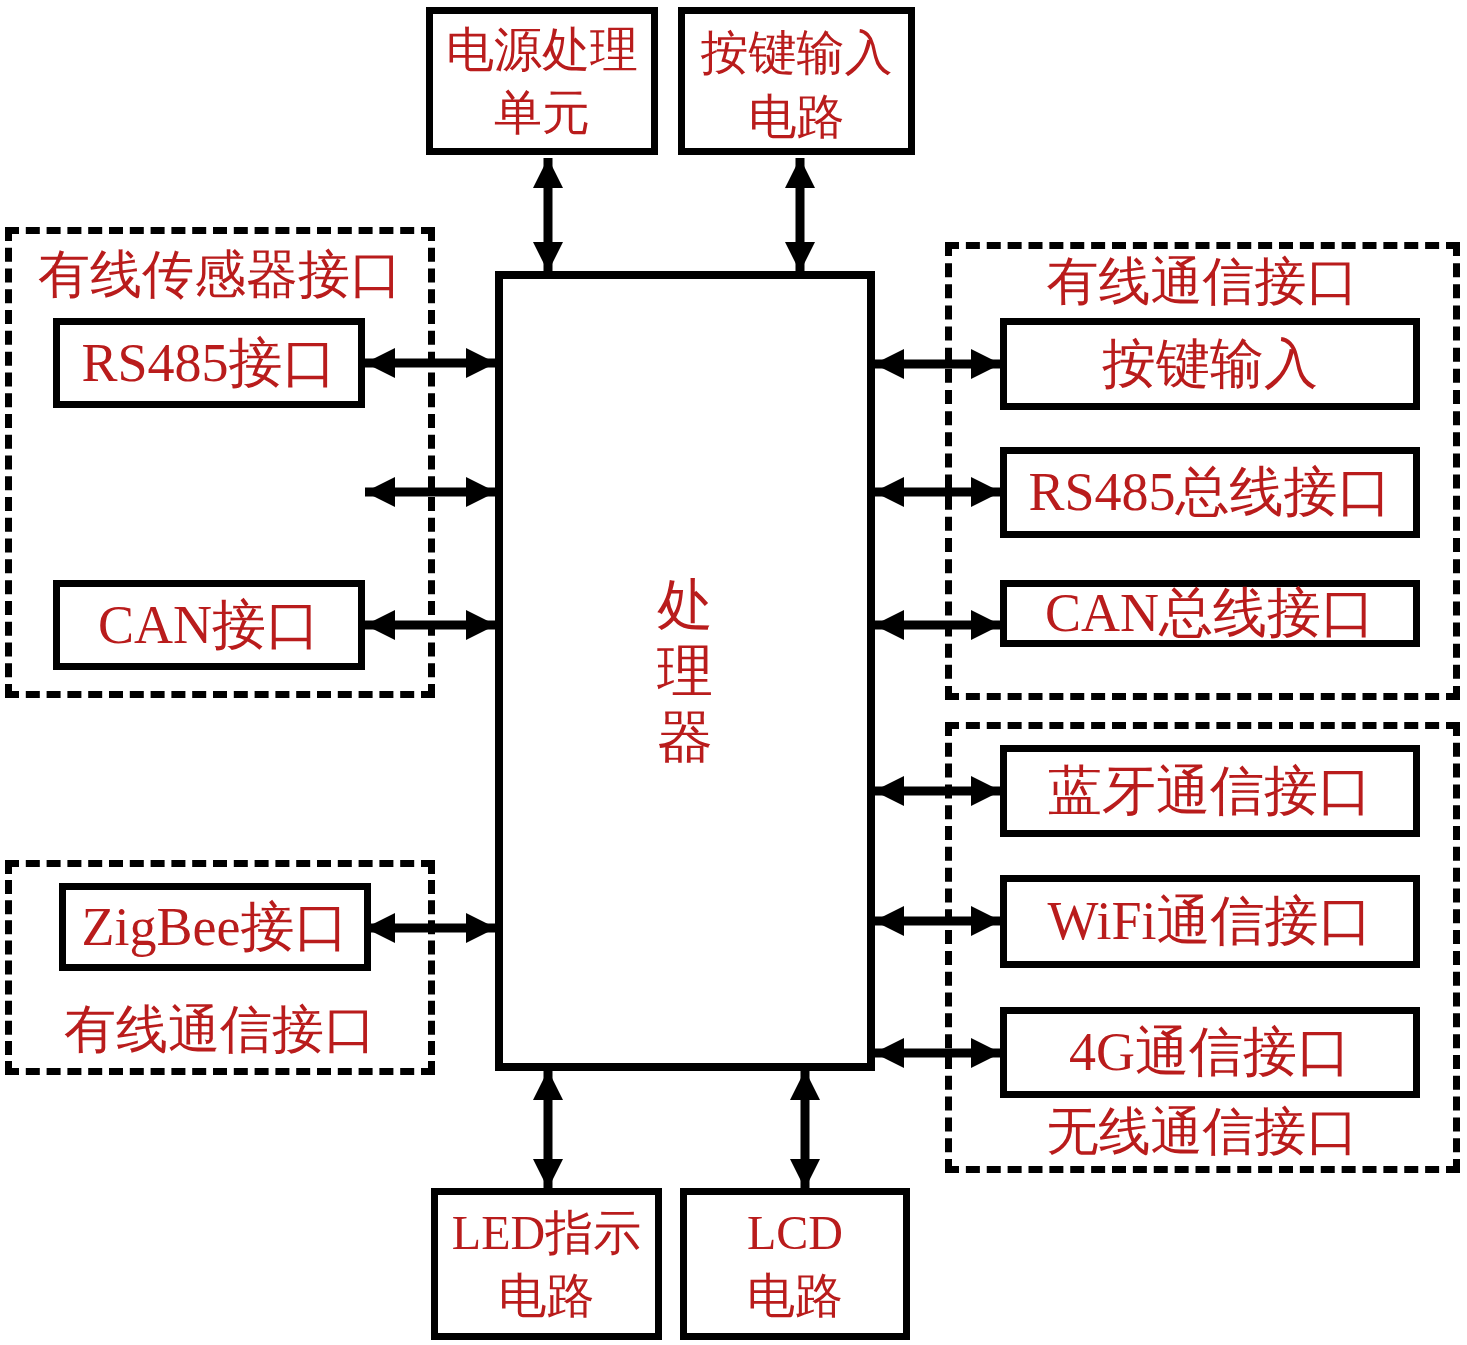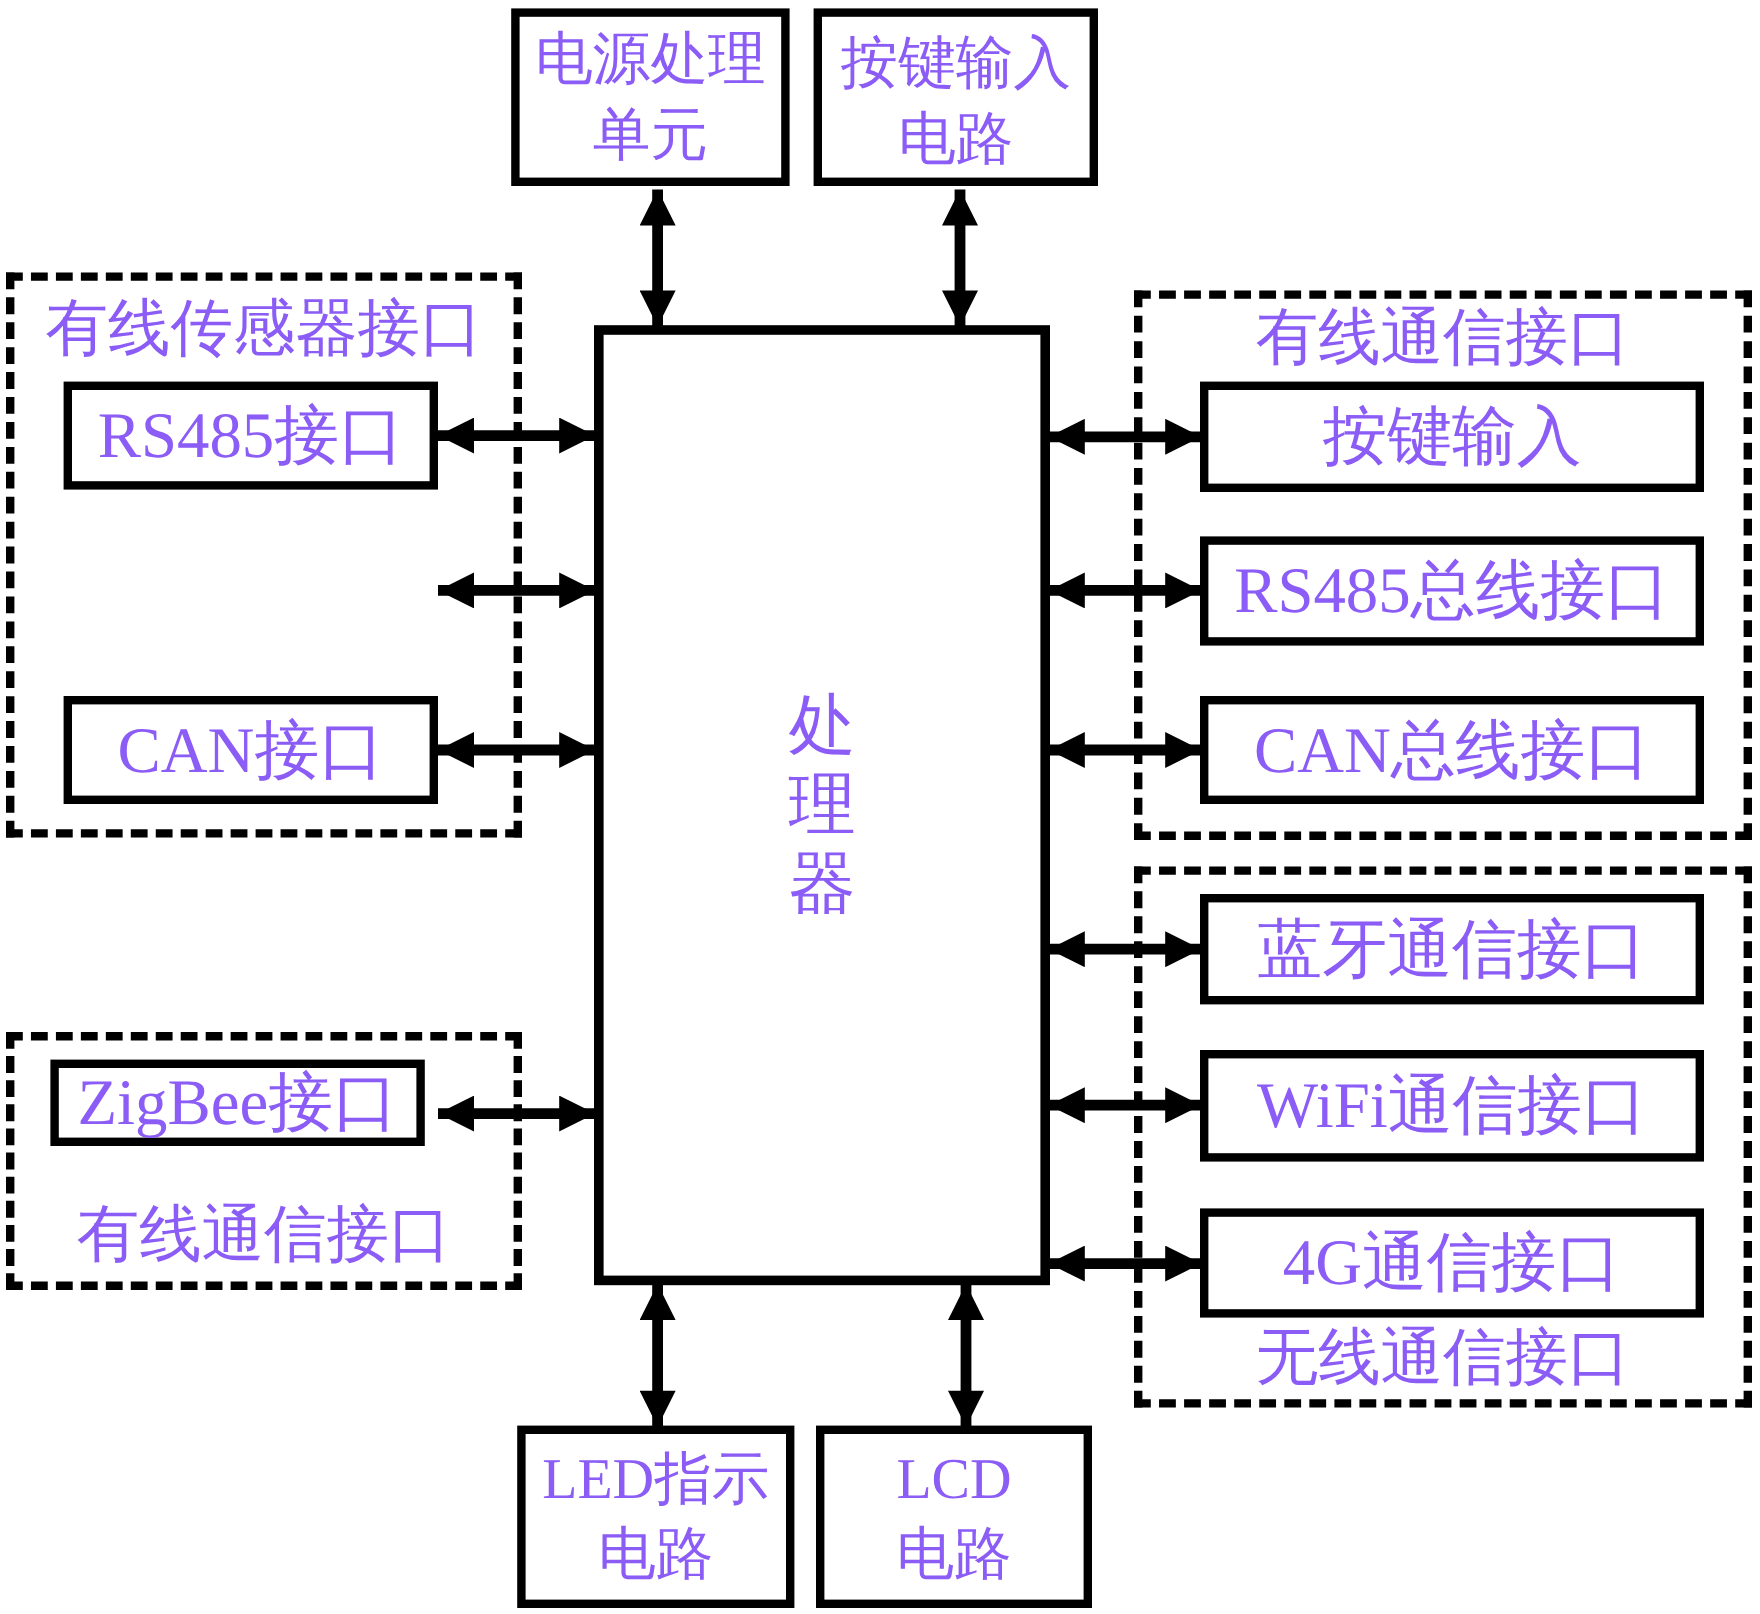--- a/index.html
+++ b/index.html
@@ -1,21 +1,21 @@
 <!DOCTYPE html>
 <html><head>
 <meta charset="utf-8">
 <style>
   html,body{margin:0;padding:0;background:#fff;}
   #canvas{
     position:relative;
     width:1467px;height:1345px;
     background:#ffffff;
     font-family:"Liberation Serif","DejaVu Serif",serif;
-    color:#8b5cf6;
+    color:#b91c1c;
     overflow:hidden;
   }
   .box{
     position:absolute;
     border:7px solid #000;
     background:#fff;
     box-sizing:border-box;
     display:flex;flex-direction:column;
     align-items:center;justify-content:center;
     text-align:center;
@@ -68,35 +68,35 @@
     <div class="group-title" style="top:12px;">有线传感器接口</div>
     <div class="box" style="left:41px;top:84px;width:312px;height:90px;">
       <div class="lbl">RS485接口</div>
     </div>
     <div class="box" style="left:41px;top:346px;width:312px;height:90px;">
       <div class="lbl">CAN接口</div>
     </div>
   </div>
 
   <div class="dashed-group" style="left:5px;top:860px;width:430px;height:215px;">
-    <div class="box" style="left:30px;top:16px;width:312px;height:72px;">
+    <div class="box" style="left:47px;top:16px;width:312px;height:88px;">
       <div class="lbl">ZigBee接口</div>
     </div>
     <div class="group-title" style="bottom:10px;">有线通信接口</div>
   </div>
 
   <div class="dashed-group" style="left:945px;top:242px;width:515px;height:458px;">
     <div class="group-title" style="top:4px;">有线通信接口</div>
     <div class="box" style="left:48px;top:69px;width:420px;height:92px;">
       <div class="lbl">按键输入</div>
     </div>
     <div class="box" style="left:48px;top:198px;width:420px;height:91px;">
       <div class="lbl">RS485总线接口</div>
     </div>
-    <div class="box" style="left:48px;top:331px;width:420px;height:90px;">
+    <div class="box" style="left:48px;top:331px;width:420px;height:67px;">
       <div class="lbl">CAN总线接口</div>
     </div>
   </div>
 
   <div class="dashed-group" style="left:945px;top:722px;width:515px;height:451px;">
     <div class="box" style="left:48px;top:16px;width:420px;height:92px;">
       <div class="lbl">蓝牙通信接口</div>
     </div>
     <div class="box" style="left:48px;top:146px;width:420px;height:93px;">
       <div class="lbl">WiFi通信接口</div>

